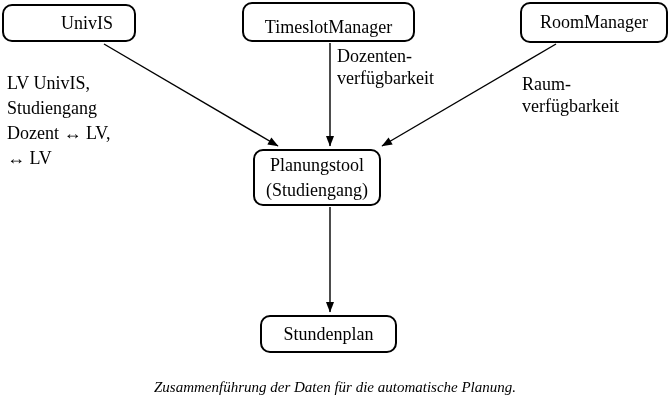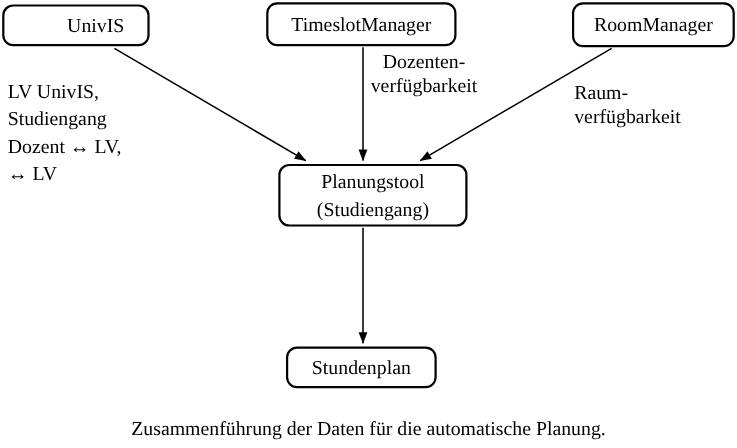--- a/index.html
+++ b/index.html
@@ -31,38 +31,39 @@
     background: var(--bg);
     display: flex;
     flex-direction: column;
     align-items: center;
     justify-content: center;
     font-size: 18px;
     line-height: 25px;
     text-align: center;
   }
   .node-univis        { left: 2px;   top: 4px;   width: 134px; height: 38px; padding-left: 36px; }
-  .node-timeslot      { left: 242px; top: 2px;   width: 173px; height: 40px; }
+  .node-timeslot      { left: 242px; top: 2px;   width: 173px; height: 40px; justify-content: flex-end; }
   .node-roommanager   { left: 520px; top: 2px;   width: 148px; height: 41px; }
-  .node-planungstool  { left: 253px; top: 149px; width: 172px; height: 57px; }
+  .node-planungstool  { left: 253px; top: 149px; width: 128px; height: 57px; }
   .node-stundenplan   { left: 260px; top: 315px; width: 137px; height: 38px; text-align: center; }
   .edge-label {
     position: absolute;
     font-size: 18px;
     white-space: nowrap;
   }
   .label-univis   { left: 7px;   top: 71px; line-height: 25px; }
-  .label-dozenten { left: 337px; top: 45px; line-height: 22px; text-align: center; }
+  .label-dozenten { left: 337px; top: 45px; line-height: 22px; }
   .label-raum     { left: 522px; top: 73px; line-height: 22px; }
   .edge-label span { display: block; }
   .caption {
     position: absolute;
     left: 0; top: 379px; width: 670px;
     text-align: center;
-    font-size: 18px;
+    font-style: italic;
+    font-size: 15px;
   }
   svg line { stroke: var(--line); stroke-width: 1.4; }
 </style>
 </head>
 <body>
 
 <div class="canvas">
 
   <svg class="arrows" viewBox="0 0 670 407" xmlns="http://www.w3.org/2000/svg">
     <defs>

